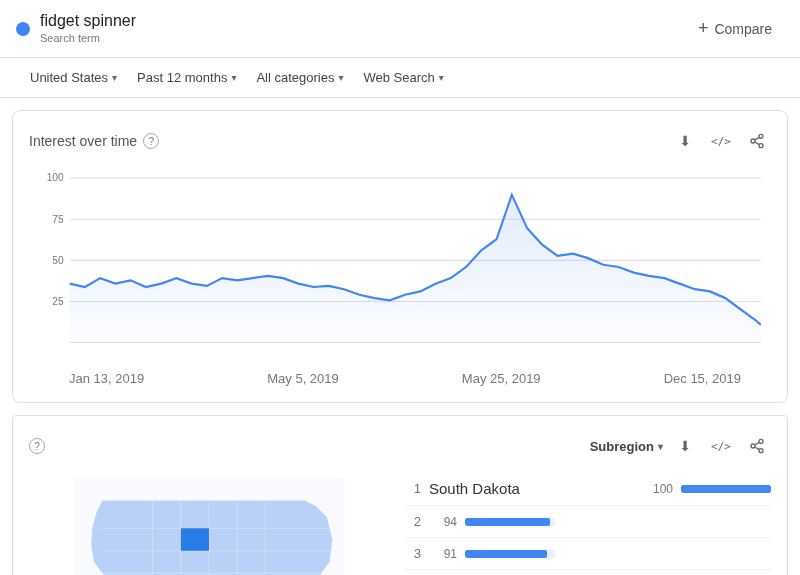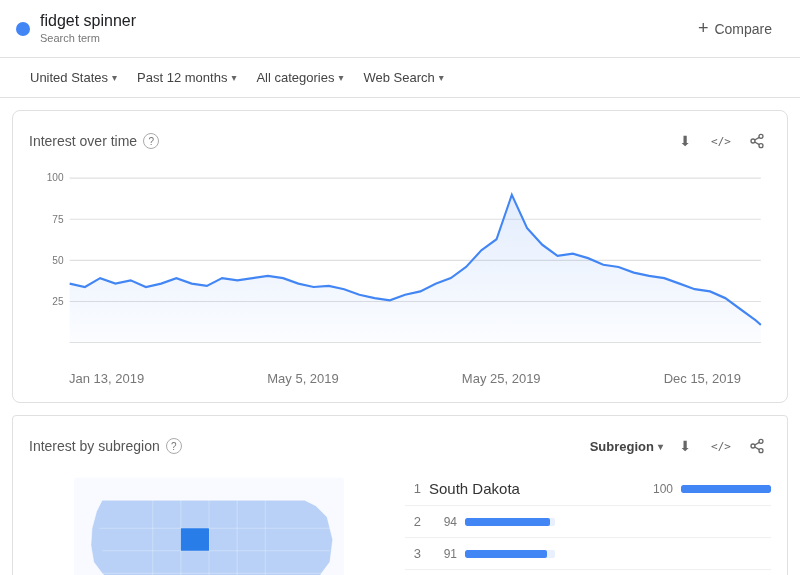--- a/index.html
+++ b/index.html
@@ -303,21 +303,20 @@
     <span>Jan 13, 2019</span>
     <span>May 5, 2019</span>
     <span>May 25, 2019</span>
     <span>Dec 15, 2019</span>
   </div>
 </div>
 
 <div class="subregion-section">
   <div class="subregion-header">
     <div class="section-title">
-      <span>Interest by subregion</span>
       <span class="help-icon">?</span>
     </div>
     <div class="section-actions">
       <button class="subregion-dropdown">
         <span>Subregion</span>
         <span class="chevron">▾</span>
       </button>
       <div class="action-icon">⬇</div>
       <div class="action-icon" style="font-size:11px;font-family:monospace;">&lt;/&gt;</div>
       <div class="action-icon">

